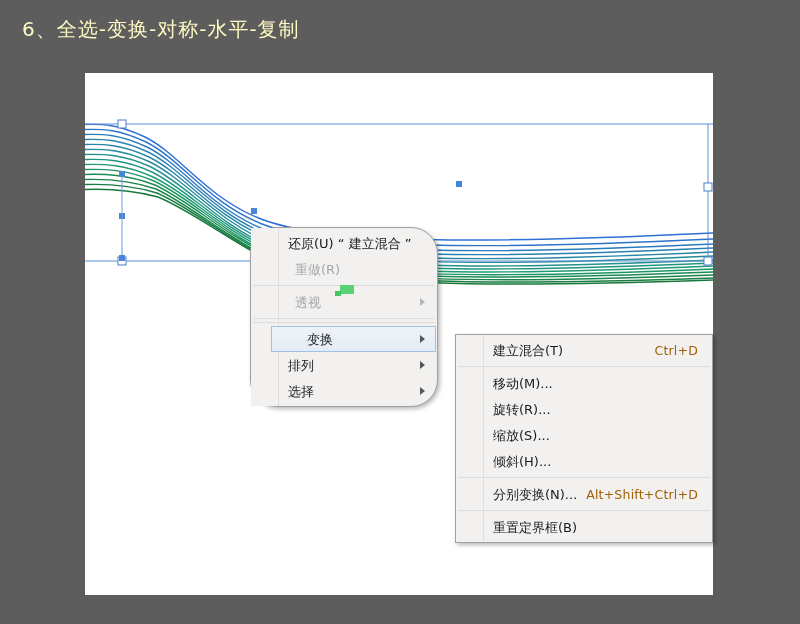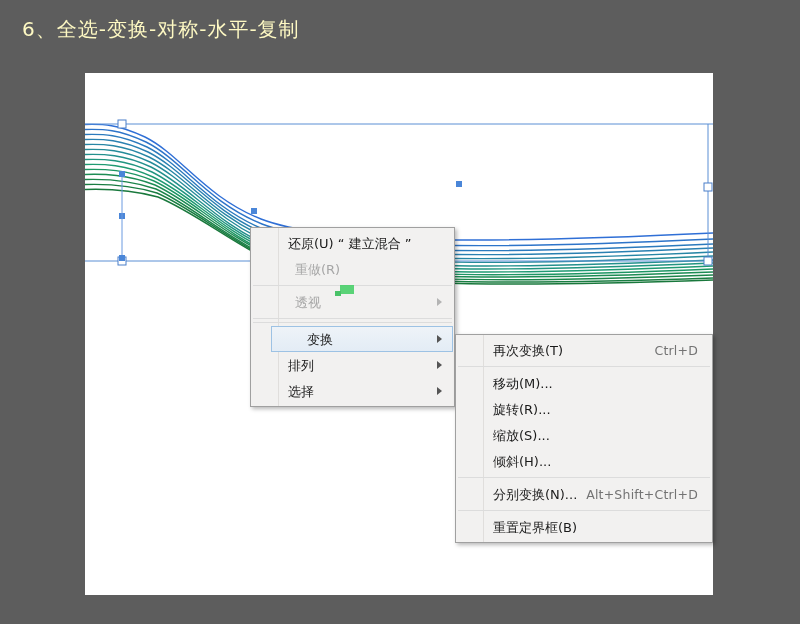--- a/index.html
+++ b/index.html
@@ -65,21 +65,22 @@
     top: 0;
     bottom: 0;
     width: 27px;
     background: #f2f1f0;
     border-right: 1px solid #e0dedc;
     pointer-events: none;
   }
   #menu-main {
     left: 250px;
     top: 227px;
-    width: 205px;
+    width: 188px;
+    border-radius: 27px;
   }
   #menu-transform {
     left: 455px;
     top: 334px;
     width: 258px;
   }
 
   .menu-item {
     position: relative;
     height: 26px;
@@ -93,21 +94,21 @@
     z-index: 1;
   }
   .menu-item .label {
     display: inline-block;
     vertical-align: top;
   }
   .menu-item .shortcut {
     position: absolute;
     right: 12px;
     top: 0;
-    color: #737373;
+    color: #a16207;
     font-size: 12.5px;
     letter-spacing: 0.2px;
   }
   .menu-item.disabled {
     color: #a6a6a6;
     margin-left: 8px;
   }
 
   .menu-item.selected {
     background: linear-gradient(to bottom, #f4f8fc 0%, #e7f0fa 100%);
@@ -230,21 +231,21 @@
     <div class="separator"></div>
     <div class="menu-item disabled"><span class="label">透视</span><span class="arrow"></span></div>
     <div class="separator"></div>
     <div class="separator"></div>
     <div class="menu-item selected"><span class="label">变换</span><span class="arrow"></span></div>
     <div class="menu-item"><span class="label">排列</span><span class="arrow"></span></div>
     <div class="menu-item"><span class="label">选择</span><span class="arrow"></span></div>
   </div>
 
 <div class="menu" id="menu-transform">
-    <div class="menu-item"><span class="label">再次变换(T)</span><span class="shortcut">Ctrl+D</span></div>
+    <div class="menu-item"><span class="label">建立混合(T)</span><span class="shortcut">Ctrl+D</span></div>
     <div class="separator"></div>
     <div class="menu-item"><span class="label">移动(M)...</span></div>
     <div class="menu-item"><span class="label">旋转(R)...</span></div>
     <div class="menu-item"><span class="label">缩放(S)...</span></div>
     <div class="menu-item"><span class="label">倾斜(H)...</span></div>
     <div class="separator"></div>
     <div class="menu-item"><span class="label">分别变换(N)...</span><span class="shortcut">Alt+Shift+Ctrl+D</span></div>
     <div class="separator"></div>
     <div class="menu-item"><span class="label">重置定界框(B)</span></div>
   </div>

